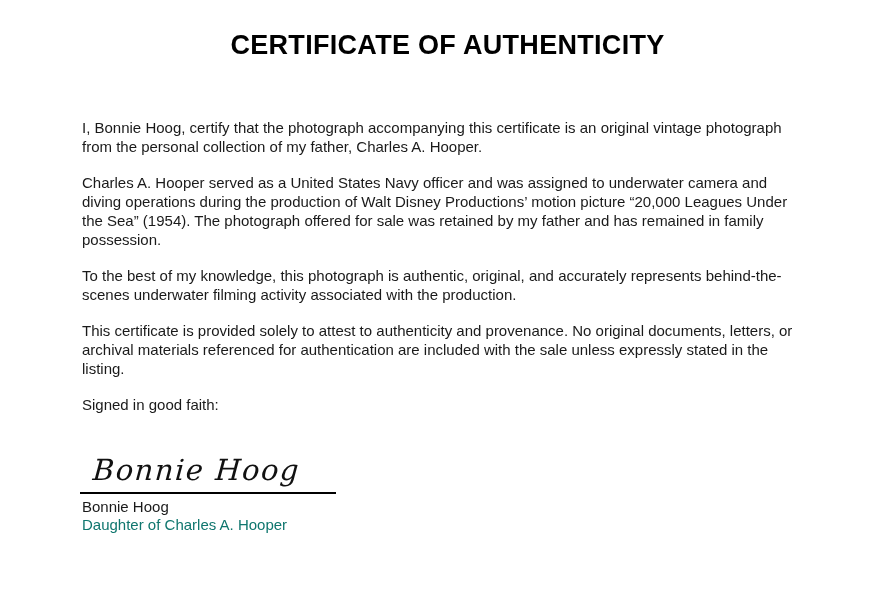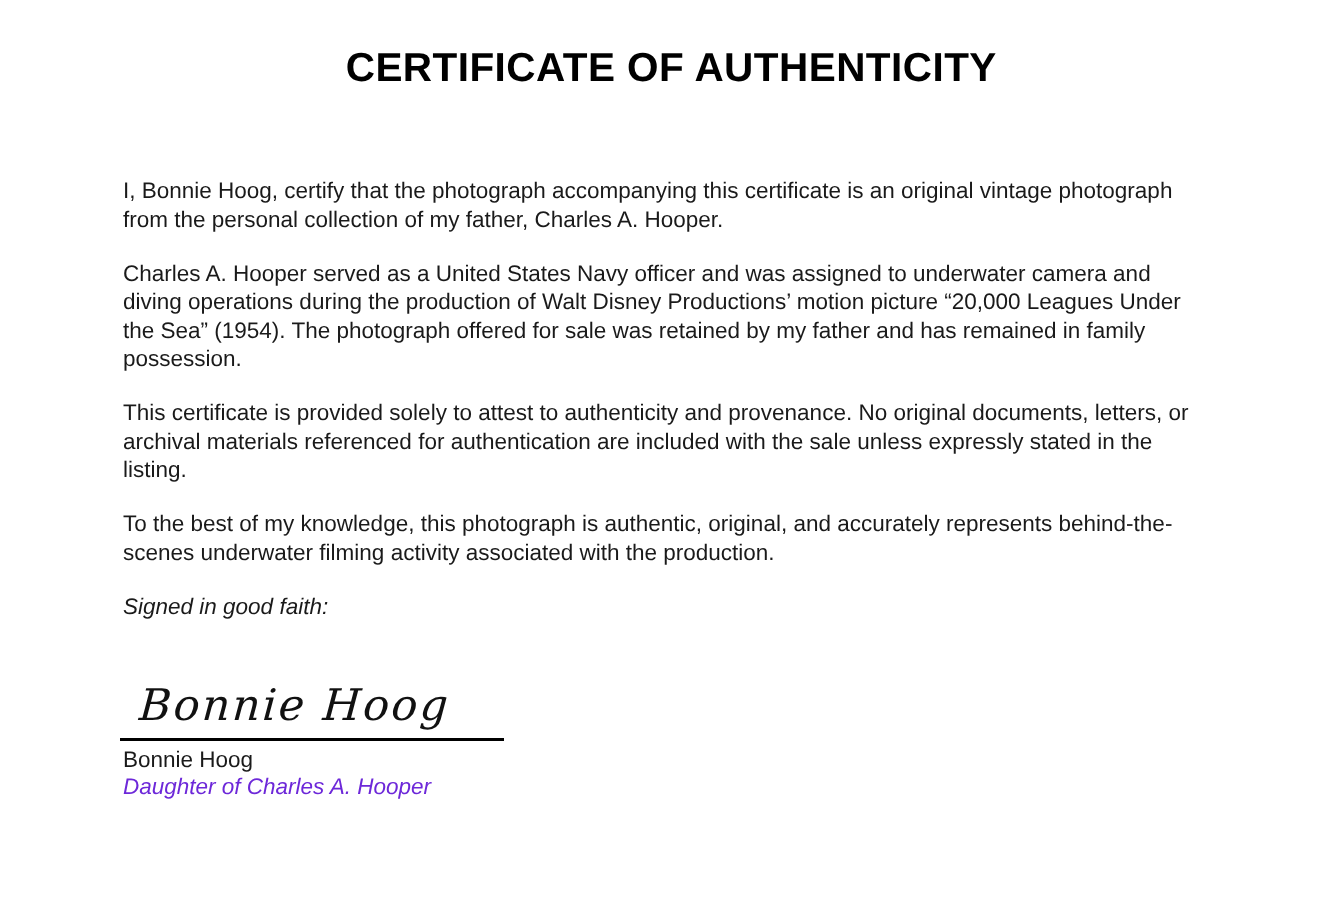--- a/index.html
+++ b/index.html
@@ -38,21 +38,20 @@
     margin: 0 0 17px 0;
     font-size: 15px;
     line-height: 19px;
     color: #1a1a1a;
   }
   .closing {
     margin: 0;
     font-size: 15px;
     line-height: 19px;
     color: #1a1a1a;
-    font-style: italic;
   }
   .signature-block {
     margin-top: 41px;
   }
   .signature-script {
     font-family: "DejaVu Serif", cursive;
     font-style: italic;
     font-size: 29px;
     line-height: 30px;
     color: #111111;
@@ -70,36 +69,35 @@
   }
   .signer-name {
     margin-top: 4px;
     font-size: 15px;
     line-height: 18px;
     color: #1a1a1a;
   }
   .signer-relationship {
     font-size: 15px;
     line-height: 18px;
-    color: #6d28d9;
-    font-style: italic;
+    color: #0f766e;
   }
 </style>
 </head>
 <body>
 
 <div class="page">
 
   <h1 class="doc-title">CERTIFICATE OF AUTHENTICITY</h1>
 
   <div class="body-text">
     <p>I, Bonnie Hoog, certify that the photograph accompanying this certificate is an original vintage photograph from the personal collection of my father, Charles A. Hooper.</p>
     <p>Charles A. Hooper served as a United States Navy officer and was assigned to underwater camera and diving operations during the production of Walt Disney Productions’ motion picture “20,000 Leagues Under the Sea” (1954). The photograph offered for sale was retained by my father and has remained in family possession.</p>
+    <p>To the best of my knowledge, this photograph is authentic, original, and accurately represents behind-the-scenes underwater filming activity associated with the production.</p>
     <p>This certificate is provided solely to attest to authenticity and provenance. No original documents, letters, or archival materials referenced for authentication are included with the sale unless expressly stated in the listing.</p>
-    <p>To the best of my knowledge, this photograph is authentic, original, and accurately represents behind-the-scenes underwater filming activity associated with the production.</p>
     <p class="closing">Signed in good faith:</p>
   </div>
 
   <div class="signature-block">
     <div class="signature-script">Bonnie Hoog</div>
     <div class="signature-line"></div>
     <div class="signer-name">Bonnie Hoog</div>
     <div class="signer-relationship">Daughter of Charles A. Hooper</div>
   </div>
 

